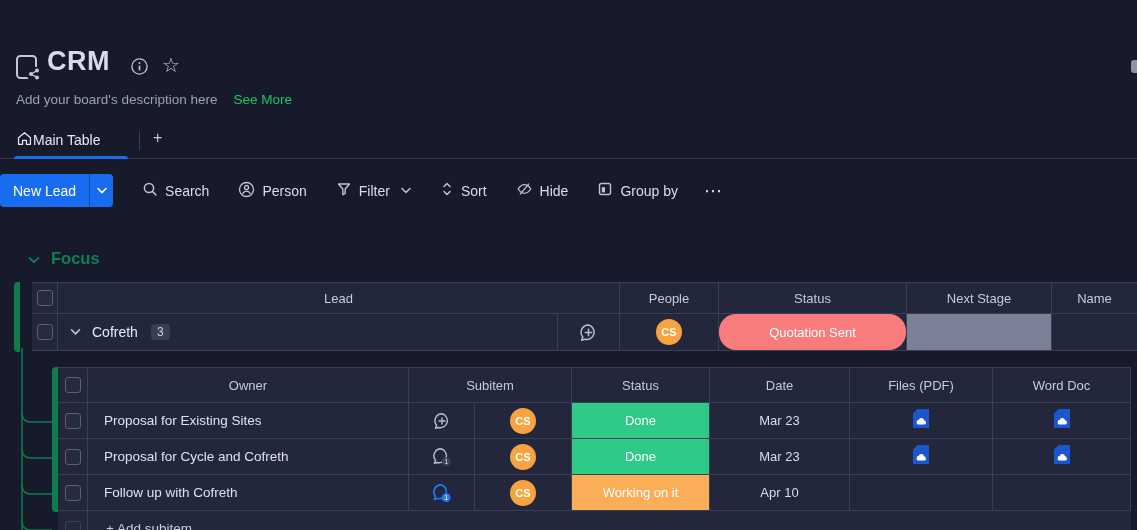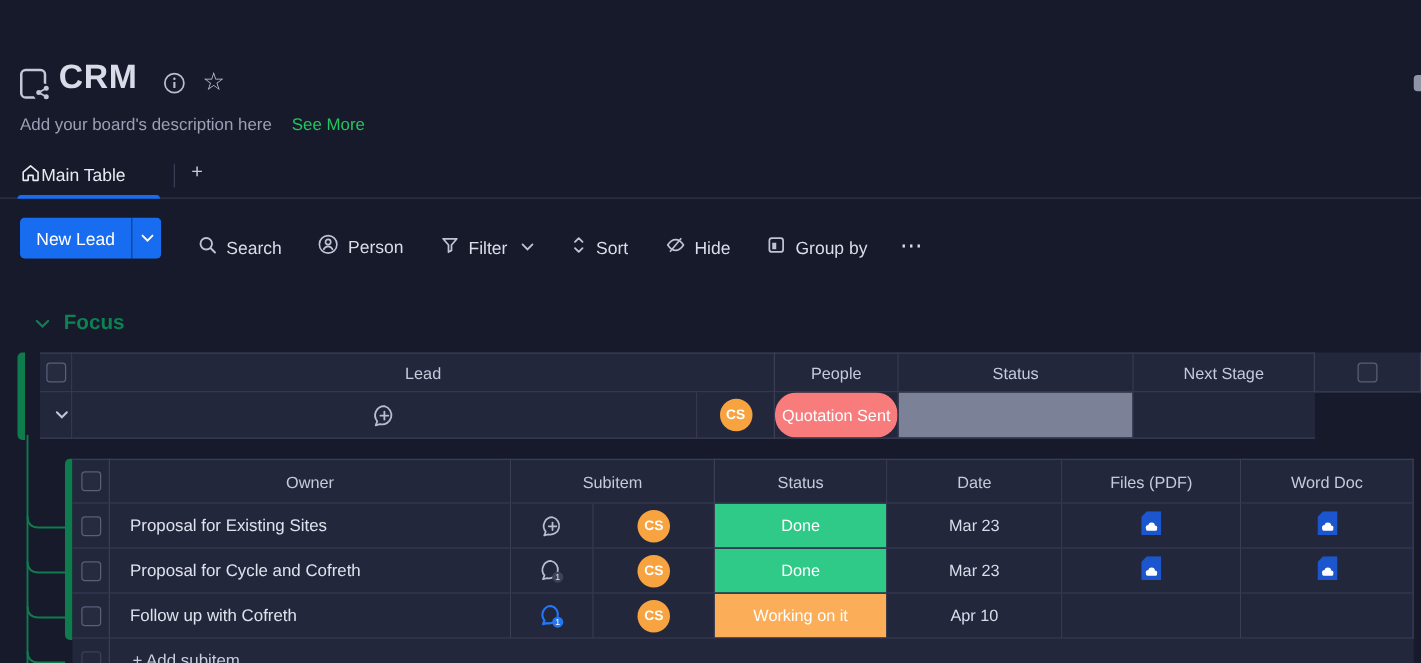--- a/index.html
+++ b/index.html
@@ -22,21 +22,21 @@
   .see-more{color:#22c55e;cursor:pointer;}
 
   
   .tabbar{position:absolute;left:0;top:81px;width:1137px;height:37px;border-bottom:1px solid #31344a;}
   .tab{position:absolute;left:16px;top:0;height:36px;display:flex;align-items:center;color:#e8eaf2;font-size:14px;cursor:pointer;}
   .tab-underline{position:absolute;left:14px;top:34px;width:114px;height:3px;border-radius:3px 3px 0 0;}
   .tab-sep{position:absolute;left:139px;top:9px;width:1px;height:19px;background:#3a3d54;}
   .tab-add{position:absolute;left:153px;top:7px;font-size:16px;color:#c6c9d8;cursor:pointer;}
 
   
-  .toolbar{position:absolute;left:16px;top:133px;height:33px;display:flex;align-items:flex-end;}
+  .toolbar{position:absolute;left:0;top:133px;height:33px;display:flex;align-items:center;}
   .newlead{display:flex;height:33px;border-radius:4px;overflow:hidden;cursor:pointer;}
   .newlead-main{display:flex;align-items:center;padding:0 13px;color:#fff;font-size:14px;}
   .newlead-caret{display:flex;align-items:center;justify-content:center;width:24px;border-left:1px solid rgba(9,30,78,.45);color:#fff;}
   .tool-item{display:flex;align-items:center;gap:7px;color:#dbdee9;font-size:14px;margin-left:29px;cursor:pointer;}
   .tool-item svg{color:var(--icon);}
   .tool-more{margin-left:26px;font-size:18px;color:#dbdee9;letter-spacing:1px;cursor:pointer;}
 
   
   .group-head{position:absolute;left:28px;top:208px;display:flex;align-items:center;gap:11px;cursor:pointer;}
   .group-title{font-size:16.5px;font-weight:700;color:#0d8152;}
@@ -60,21 +60,21 @@
   .nr{border-right:none;}
   .hc{color:var(--head);font-size:13px;}
   .span2{grid-column:span 2;}
   .cellfill{width:100%;height:100%;display:flex;align-items:center;justify-content:center;
             color:#fff;font-size:13px;}
   .left{justify-content:flex-start;}
 
   .cb{width:16px;height:16px;border:1px solid #5a5f7a;border-radius:3px;background:rgba(255,255,255,.02);cursor:pointer;flex:none;}
   .cb.dim{opacity:.45;}
 
-  .lead-cell{padding-left:12px;gap:22px;color:#e8eaf3;font-size:14px;}
+  .lead-cell{padding-left:12px;gap:11px;color:#e8eaf3;font-size:14px;}
   .expand-chevron{color:#c3c6d4;display:flex;cursor:pointer;}
   .count-badge{background:#3a3e55;color:#ced1df;font-size:12px;border-radius:4px;padding:1px 6px;margin-left:2px;}
   .avatar{width:26px;height:26px;border-radius:50%;color:#fff;font-size:11px;font-weight:700;
           display:flex;align-items:center;justify-content:center;cursor:pointer;}
   .sub-name{padding-left:16px;color:#dfe2ec;font-size:13.5px;}
   .date-txt{color:#d9dce9;font-size:13px;}
   .add-cell{grid-column:2 / 9;justify-content:flex-start;padding-left:18px;color:#c9ccdb;font-size:13.5px;cursor:pointer;}
   .bubble-wrap{display:flex;cursor:pointer;}
 
   
@@ -229,20 +229,21 @@
 
   <div class="mtable">
 
     <div class="c r1">
         <span class="cb"></span>
       </div>
     <div class="c r1 hc span2">Lead</div>
     <div class="c r1 hc">People</div>
     <div class="c r1 hc">Status</div>
     <div class="c r1 hc">Next Stage</div>
+    <div class="c r1 hc nr">Name</div>
 
     <div class="c">
         <span class="cb"></span>
       </div>
     <div class="c lead-cell left">
       <span class="expand-chevron">
         <svg width="11" height="8" viewBox="0 0 11 8" fill="none" stroke="currentColor" stroke-width="1.6" stroke-linecap="round">
             <path d="M1.5 1.8 5.5 5.8 9.5 1.8"></path>
           </svg>
       </span>

